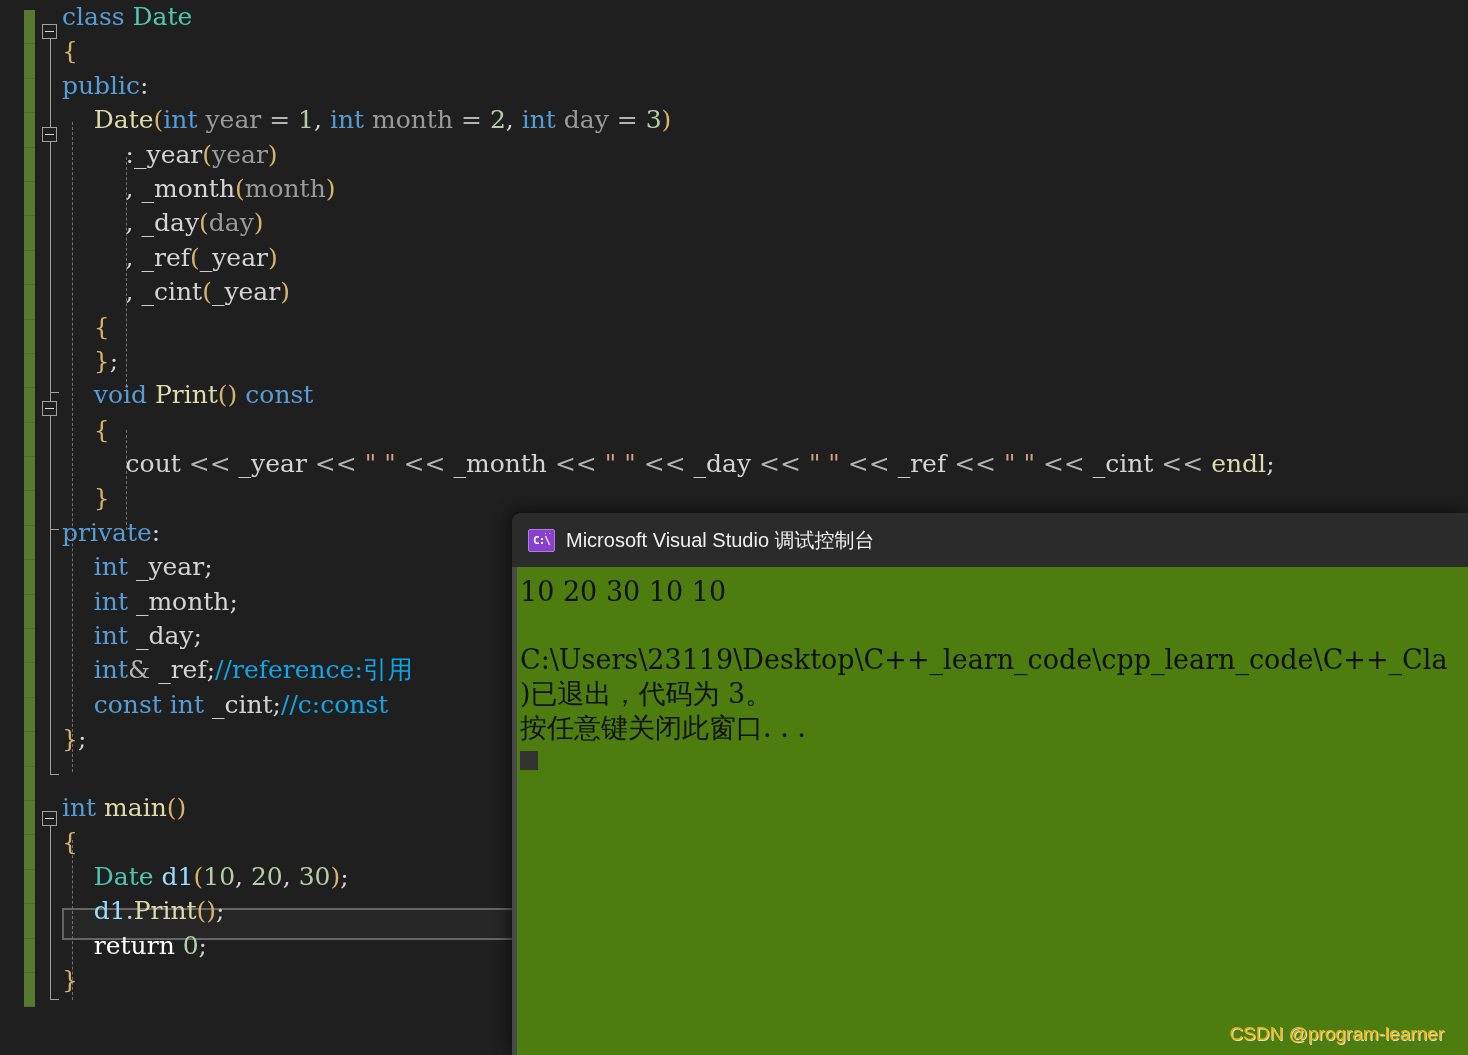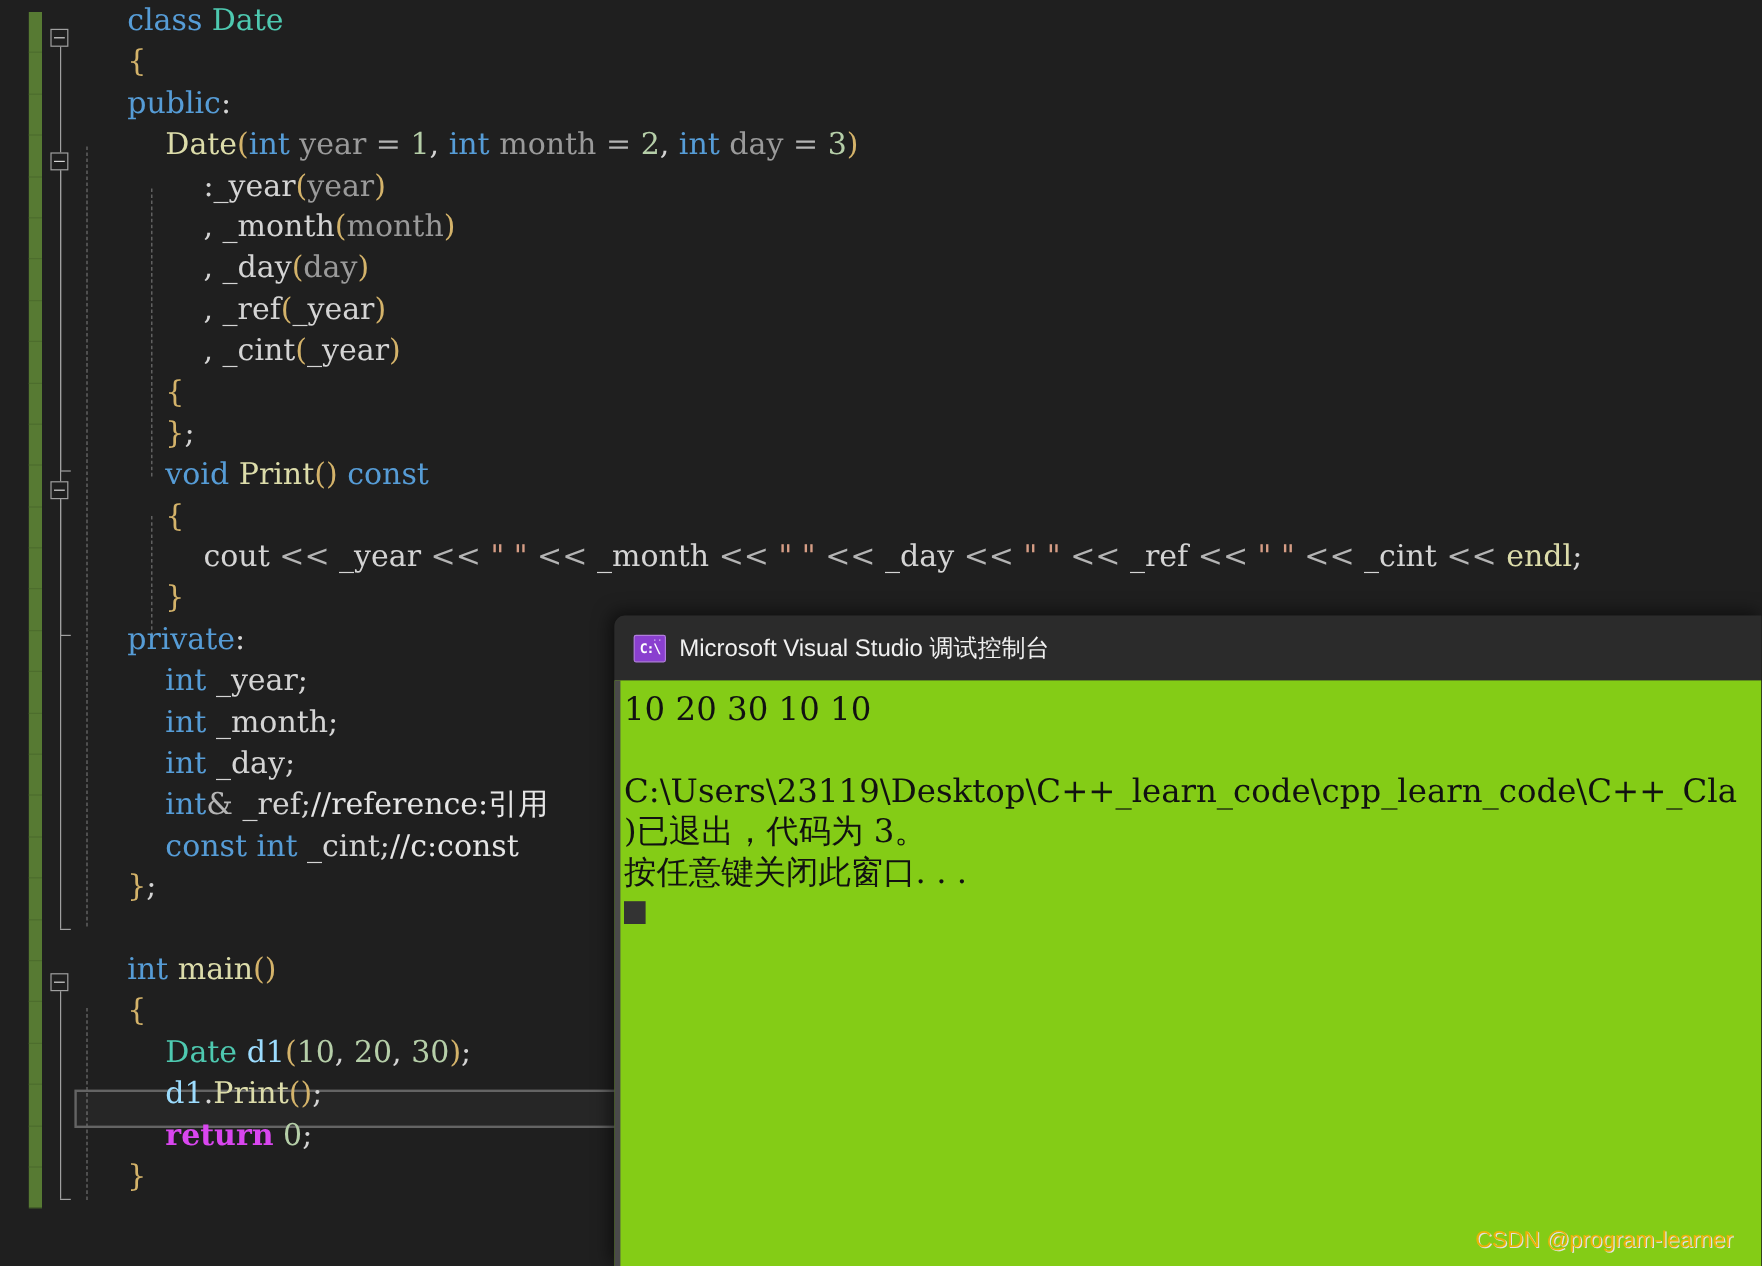--- a/index.html
+++ b/index.html
@@ -85,21 +85,20 @@
     font-family: "DejaVu Serif", serif;
     font-size: 25px;
     line-height: 34.4px;
     white-space: pre;
     color: #d4d4d4;
     letter-spacing: 0px;
   }
   .line {
     height: 34.4px;
     position: relative;
-    margin-left: 44px;
   }
 
   
   .indent-guide {
     position: absolute;
     width: 1px;
     border-left: 1px dashed #707070;
   }
 
   
@@ -111,25 +110,25 @@
     box-sizing: border-box;
     background: rgba(255,255,255,0.035);
   }
 
   
   .k     { color: #569cd6; }  
   .typ   { color: #4ec9b0; }  
   .fn    { color: #dcdcaa; }  
   .num   { color: #b5cea8; }  
   .str   { color: #d69d85; }  
-  .cmt   { color: #e5e5e5; }  
+  .cmt   { color: #0ea5e9; }  
   .var   { color: #9cdcfe; }  
   .plain { color: #d4d4d4; }
   .gray  { color: #9a9a9a; text-align: right; }
-  .ctl   { color: #d946ef; font-weight: bold; }  
+  .ctl   { color: #ffffff; }  
   .brc   { color: #d4b36a; }  
   .op    { color: #b4b4b4; }
 
   
   #console-window {
     position: absolute;
     left: 512px;
     top: 513px;
     width: 956px;
     height: 542px;
@@ -181,21 +180,21 @@
     font-family: "Liberation Sans", sans-serif;
     font-size: 20px;
     color: #f0f0f0;
   }
   #console-body {
     position: absolute;
     left: 0;
     top: 54px;
     right: 0;
     bottom: 0;
-    background: #84cc16;
+    background: #4d7c0f;
     border-left: 5px solid #4a4a4a;
     box-sizing: border-box;
     padding: 8px 0 1px 0;
   }
   .console-line {
     font-family: "DejaVu Serif", serif;
     font-size: 27px;
     line-height: 34px;
     color: #111111;
     white-space: pre;

